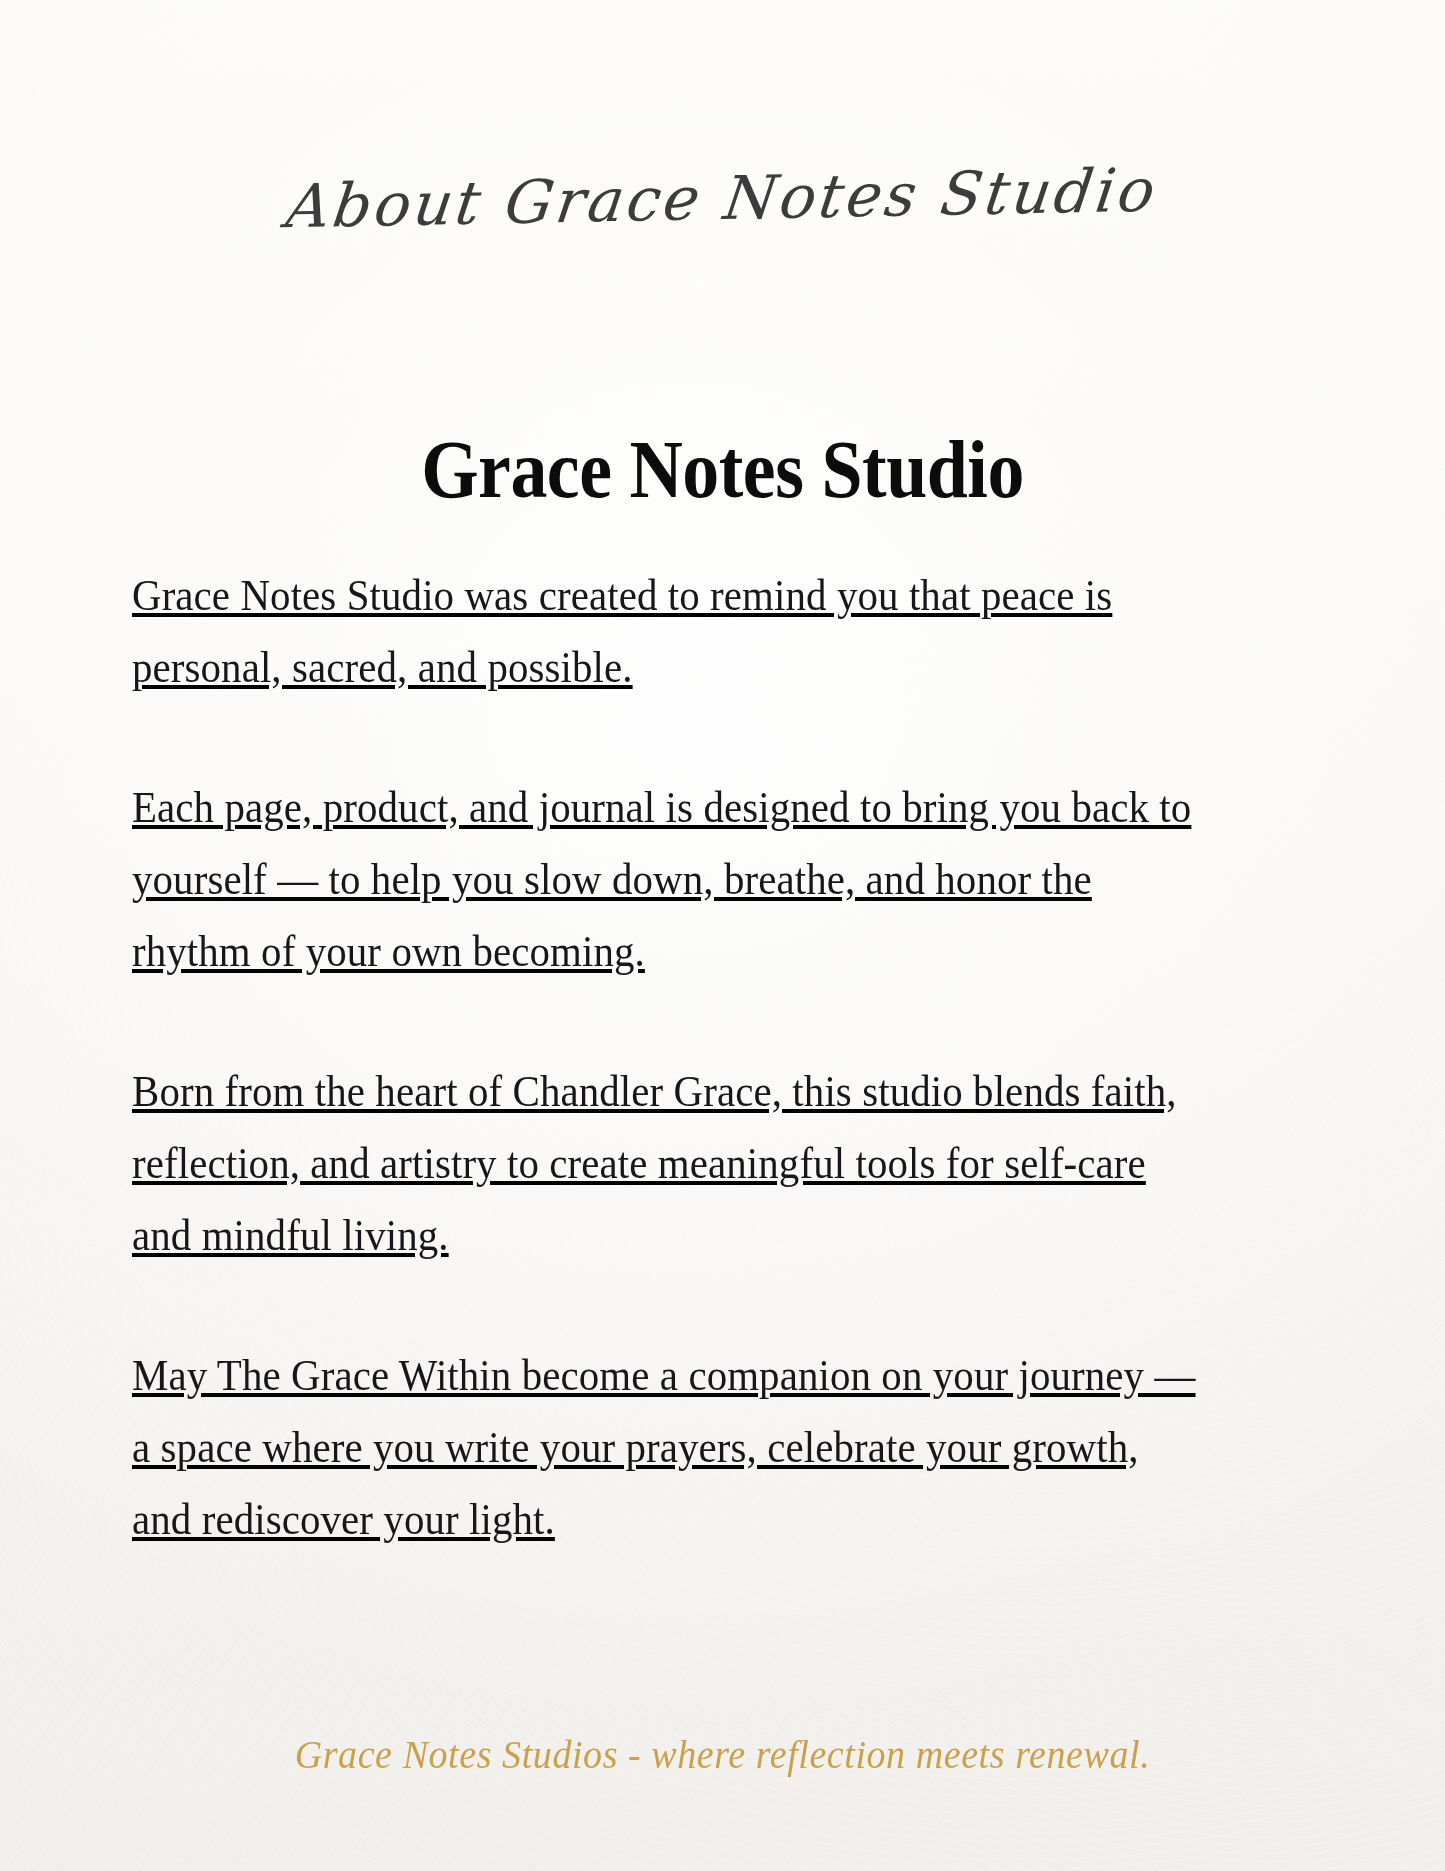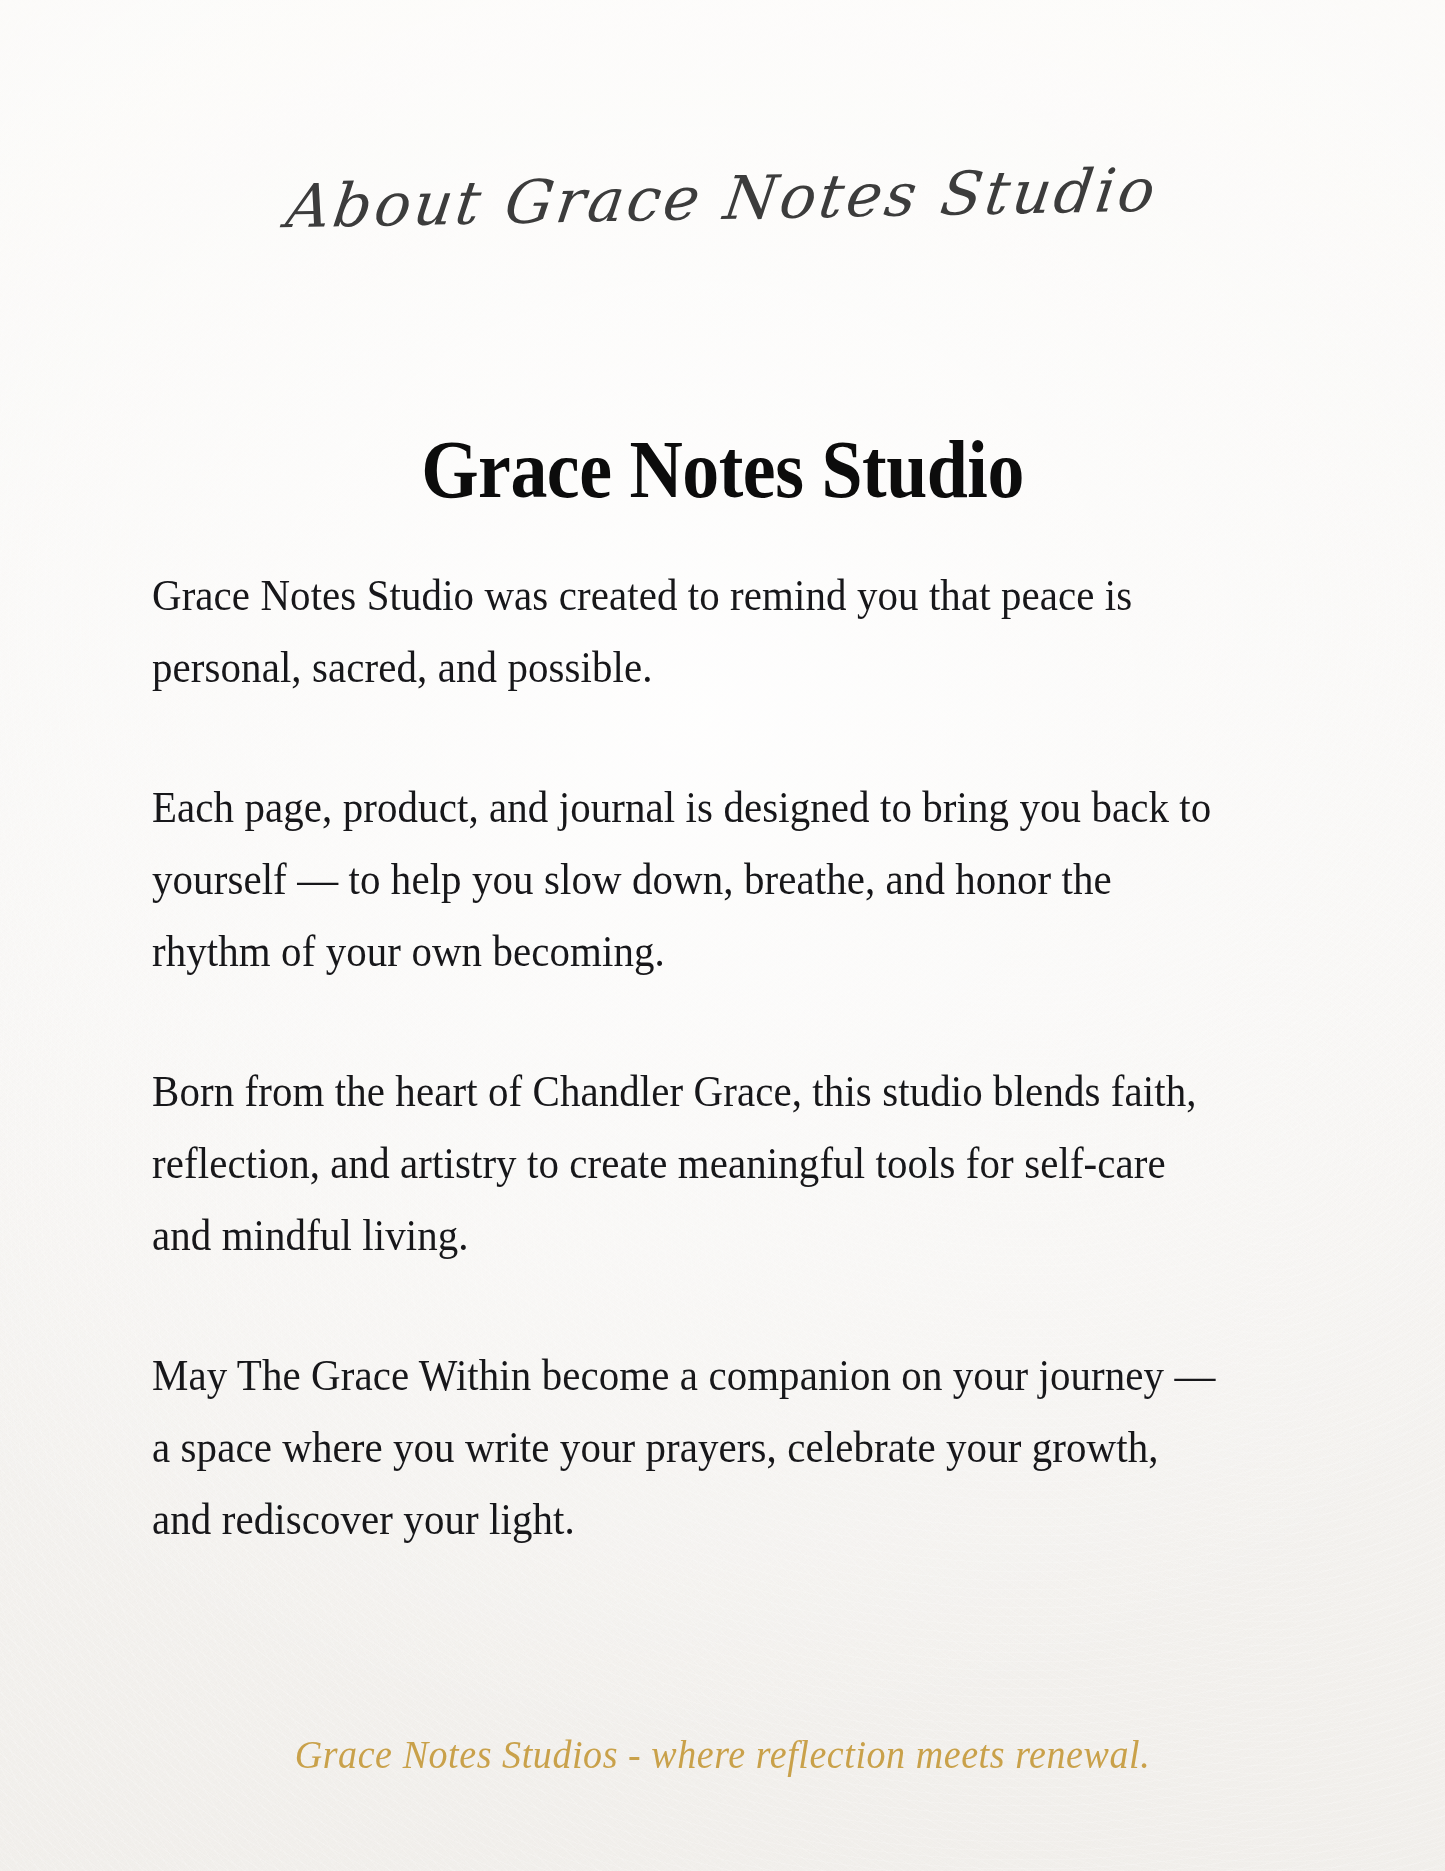--- a/index.html
+++ b/index.html
@@ -104,22 +104,23 @@
     color: #0c0c0c;
     transform: scaleX(0.90);
     transform-origin: 50% 50%;
     white-space: nowrap;
   }
 
   
   .body-copy {
     position: absolute;
     top: 560px;
-    left: 152px;
+    left: 132px;
     width: 1150px;
+    text-decoration: underline;
   }
 
   .paragraph {
     font-family: "Liberation Serif", "DejaVu Serif", serif;
     font-weight: 400;
     font-size: 44px;
     line-height: 72px;
     color: #17171a;
     letter-spacing: 0.1px;
     margin: 0 0 68px 0;

